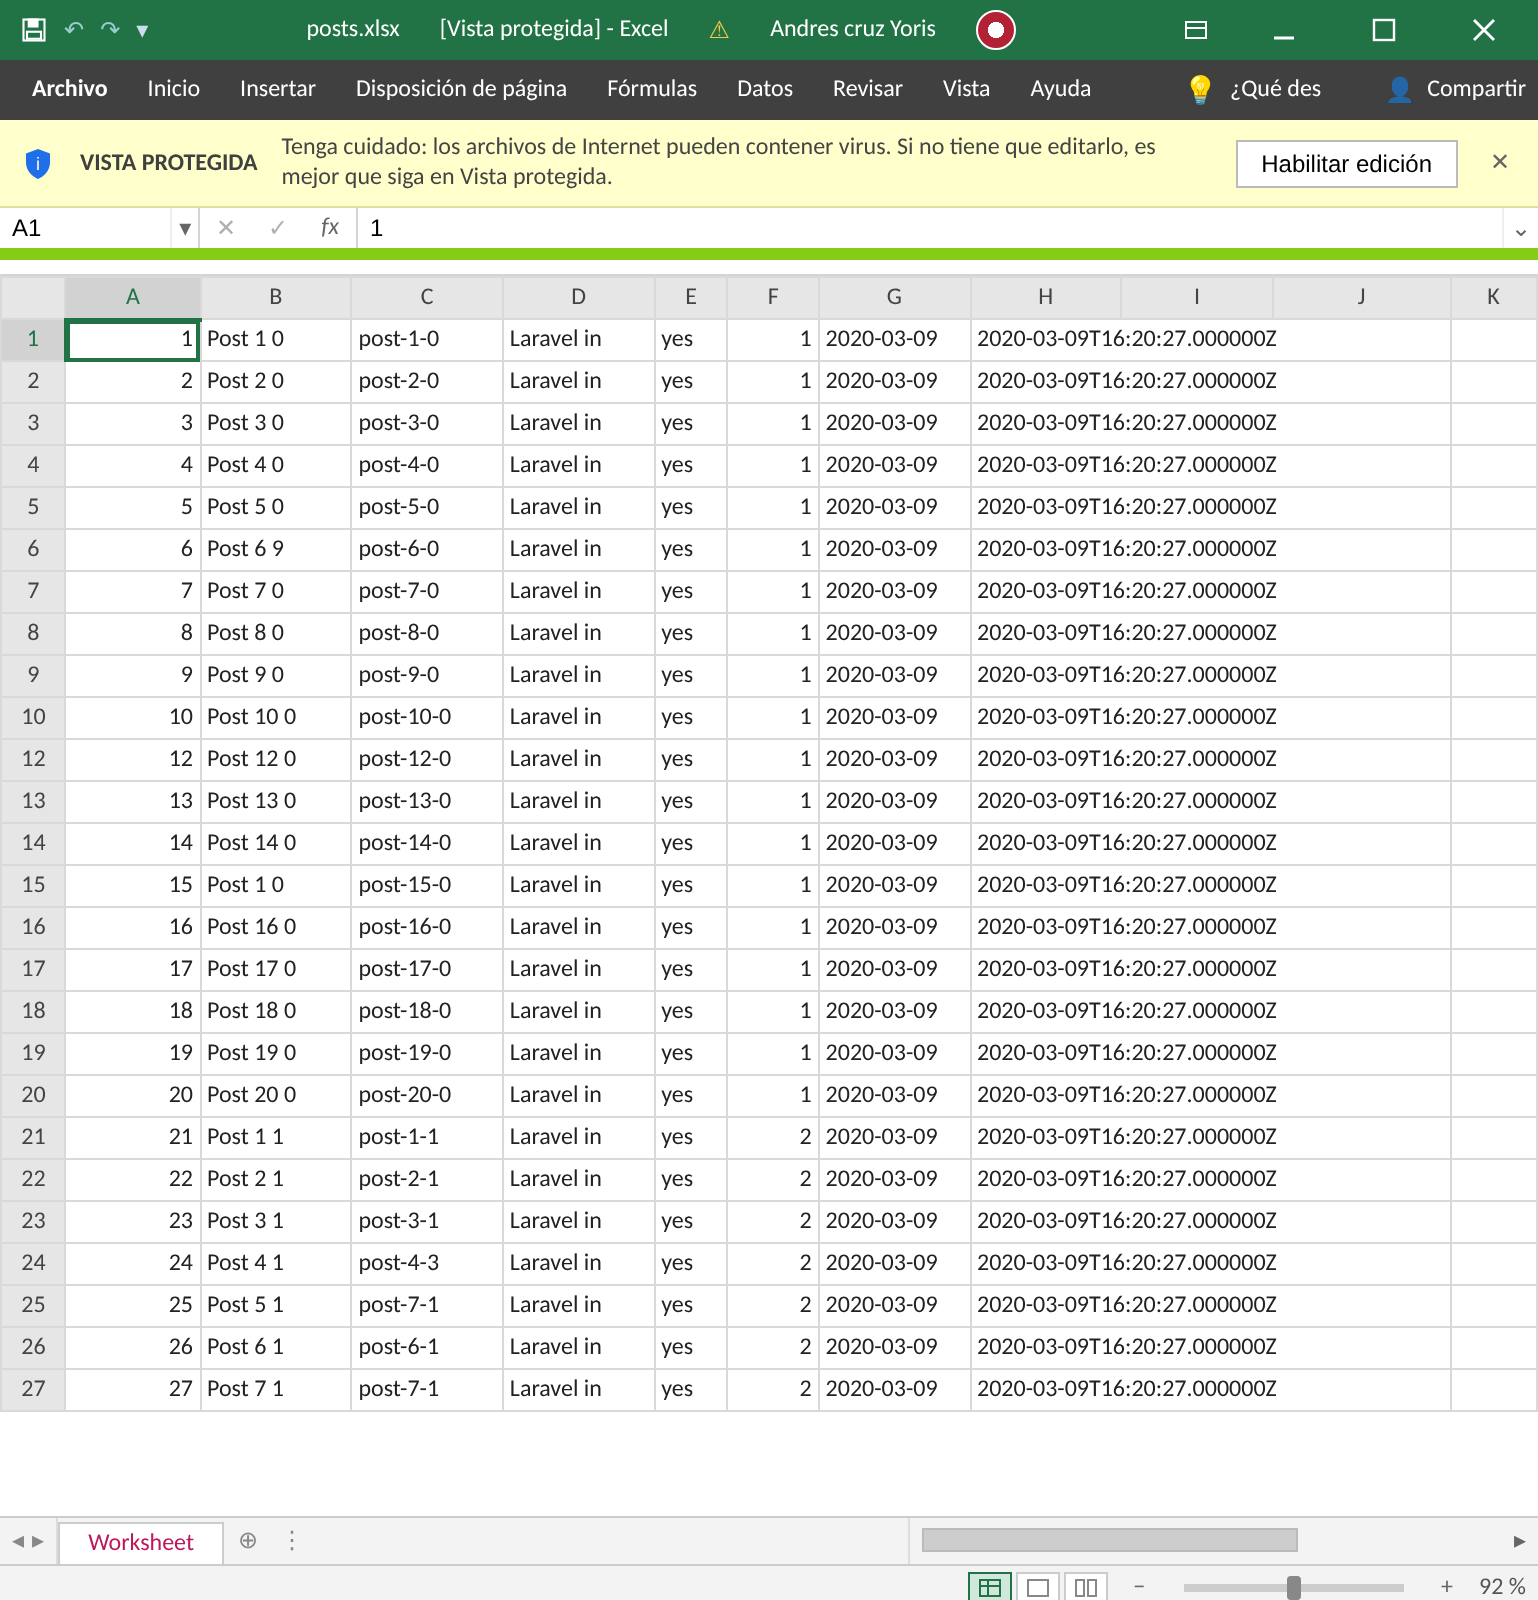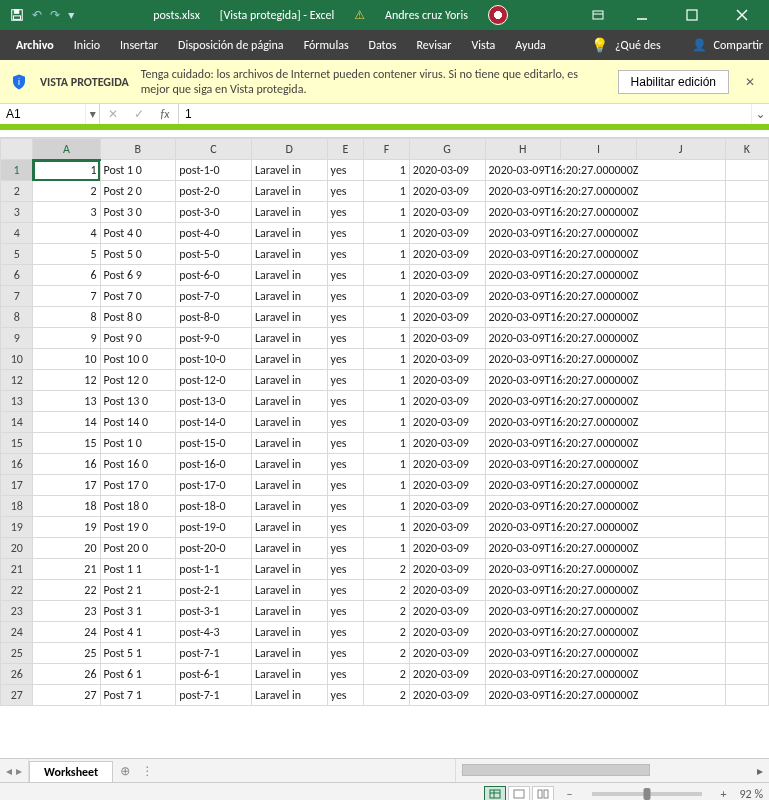--- a/index.html
+++ b/index.html
@@ -70,21 +70,21 @@
   col.cF { width: 42px; }
   col.cG { width: 70px; }
   col.cH { width: 70px; }
   col.cI { width: 70px; }
   col.cJ { width: 82px; }
   col.cK { width: 40px; }
 
   
   .sheet-bar { height: 24px; border-top: 1px solid #ccc; background: #f3f3f3; display: flex; align-items: stretch; font-size: 12px; }
   .sheet-nav { display: flex; align-items: center; gap: 4px; padding: 0 6px; color: #888; border-right: 1px solid #ddd; }
-  .sheet-tab { background: #fff; border: 1px solid #ccc; border-bottom: none; padding: 2px 14px; margin-top: 2px; display: flex; align-items: center; font-weight: 700; color: #000000; }
+  .sheet-tab { background: #fff; border: 1px solid #ccc; border-bottom: none; padding: 2px 14px; margin-top: 2px; display: flex; align-items: center; font-weight: 400; color: #be185d; }
   .sheet-add { width: 24px; display: flex; align-items: center; justify-content: center; color: #888; }
   .hscroll-spacer { flex: 1; display: flex; align-items: center; justify-content: flex-start; padding-left: 4px; color: #888; }
   .hscroll { flex: 1; background: #f3f3f3; position: relative; border-left: 1px solid #ddd; }
   .hscroll .thumb { position: absolute; left: 6px; top: 5px; height: 12px; width: 60%; background: #cdcdcd; border: 1px solid #bbb; }
   .hscroll .arrow { position: absolute; top: 0; width: 18px; height: 100%; display: flex; align-items: center; justify-content: center; color: #666; }
   .hscroll .arrow.l { left: 0; }
   .hscroll .arrow.r { right: 0; }
 
   
   .status { height: 22px; background: #f3f3f3; border-top: 1px solid #ccc; display: flex; align-items: center; justify-content: flex-end; padding: 0 6px; gap: 10px; font-size: 12px; color: #555; }

